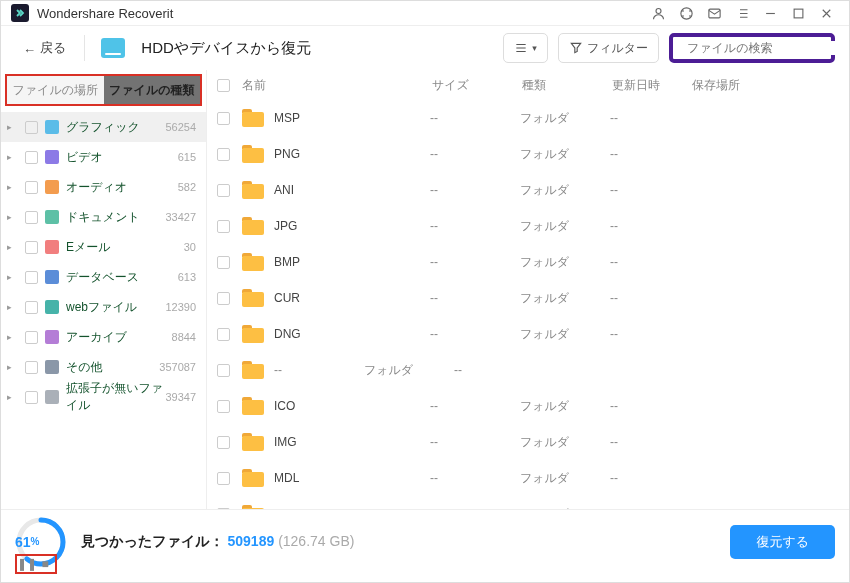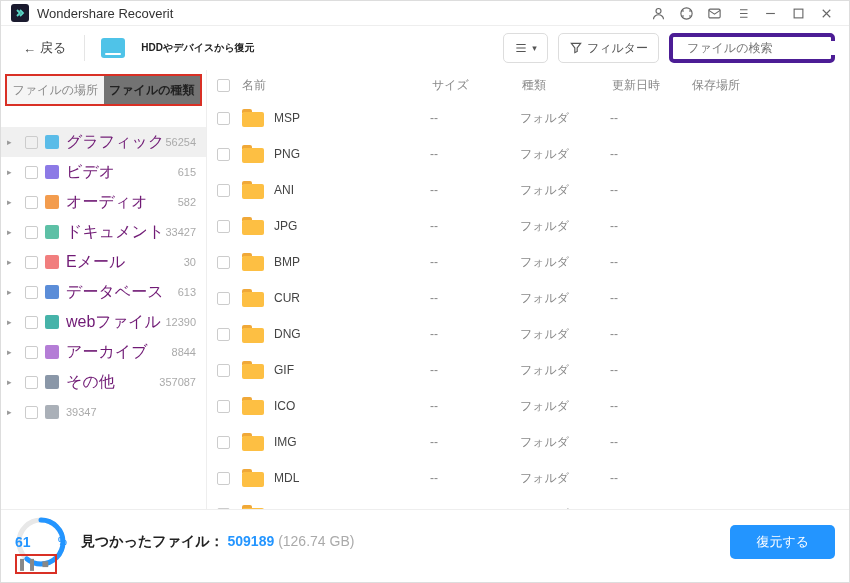--- a/index.html
+++ b/index.html
@@ -9,38 +9,38 @@
 .logo svg{width:10px;height:10px}
 .app-title{font-size:13px;color:#333}
 .title-actions{margin-left:auto;display:flex;gap:2px}
 .title-btn{width:26px;height:26px;display:flex;align-items:center;justify-content:center;cursor:pointer;color:#666}
 .title-btn svg{width:15px;height:15px}
 .toolbar{height:44px;display:flex;align-items:center;padding:0 14px;gap:10px}
 .back-btn{display:flex;align-items:center;gap:4px;padding:5px 8px;cursor:pointer;font-size:13px;color:#444}
 .divider{width:1px;height:26px;background:#e5e5e5}
 .drive-icon{width:24px;height:20px;background:#4fc3e8;border-radius:3px;margin:0 6px;position:relative}
 .drive-icon::after{content:"";position:absolute;bottom:3px;left:4px;right:4px;height:2px;background:#fff;border-radius:1px}
-.toolbar-title{font-size:10px;font-weight:700;color:#222}
+.toolbar-title{font-size:15px;font-weight:400;color:#222}
 .right-tools{margin-left:auto;display:flex;gap:10px;align-items:center}
 .tool-btn{border:1px solid #ddd;border-radius:5px;height:30px;padding:0 10px;display:flex;align-items:center;gap:4px;cursor:pointer;color:#555;background:#fff}
 .search-box{border:4px solid #4c1d95;border-radius:5px;height:30px;width:166px;display:flex;align-items:center;padding:0 8px;gap:6px;color:#aaa}
 .search-box input{border:none;outline:none;flex:1;font-size:12px;color:#555}
 .main{display:flex;height:calc(100% - 34px - 44px - 64px)}
 .sidebar{width:206px;border-right:1px solid #eee;display:flex;flex-direction:column}
-.tabs{display:flex;height:32px;border:2px solid #d93025;margin:4px 4px 17px 4px}
+.tabs{display:flex;height:32px;border:2px solid #d93025;margin:4px 4px 2px 4px}
 .tab{flex:1;display:flex;align-items:center;justify-content:center;font-size:12px;cursor:pointer}
 .tab.active{background:#737373;font-weight:600;color:#222}
 .tab.inactive{background:#f5f5f5;color:#888}
 .cat-list{flex:1;overflow:auto;padding-top:4px}
 .cat-item{height:30px;display:flex;align-items:center;padding:0 10px 0 6px;cursor:pointer}
 .cat-item.sel{background:#f0f0f0}
 .expand{width:12px;color:#999;font-size:9px}
 .chk{width:13px;height:13px;border:1px solid #ccc;border-radius:2px;margin:0 6px}
 .cat-icon{width:16px;height:16px;margin-right:6px;display:flex;align-items:center;justify-content:center}
-.cat-name{flex:1;font-size:16px;color:#701a75}
+.cat-name{flex:1;font-size:12px;color:#14532d}
 .cat-count{font-size:11px;color:#aaa}
 .content{flex:1;display:flex;flex-direction:column}
 .list-header{height:30px;display:flex;align-items:center;padding:0 10px;color:#888;font-size:12px}
 .hdr-chk{width:13px;height:13px;border:1px solid #ccc;border-radius:2px;margin-right:12px}
 .h-name{width:190px}
 .h-size{width:90px}
 .h-type{width:90px}
 .h-date{width:80px}
 .h-loc{flex:1}
 .file-list{flex:1;overflow:auto}
@@ -49,21 +49,21 @@
 .folder-icon{width:22px;height:18px;margin-right:10px;position:relative}
 .folder-icon::before{content:"";position:absolute;top:0;left:0;width:10px;height:4px;background:#f0a838;border-radius:2px 2px 0 0}
 .folder-icon::after{content:"";position:absolute;top:3px;left:0;right:0;bottom:0;background:#fdbf43;border-radius:2px}
 .f-name{width:156px;color:#444}
 .f-size{width:90px;color:#888}
 .f-type{width:90px;color:#888}
 .f-date{width:80px;color:#888}
 .footer{height:64px;border-top:1px solid #eee;display:flex;align-items:center;padding:0 14px;position:relative}
 .progress-ring{position:relative;width:52px;height:52px;margin-right:14px}
 .progress-ring svg{transform:rotate(-90deg)}
-.progress-txt{position:absolute;inset:0;display:flex;align-items:center;justify-content:space-between;font-size:14px;color:#2395ff;font-weight:600}
+.progress-txt{position:absolute;inset:0;display:flex;align-items:center;justify-content:flex-start;font-size:14px;color:#2395ff;font-weight:600}
 .progress-txt small{font-size:10px}
 .found-info{display:flex;flex-direction:column;gap:13px}
 .found-line1{font-size:14px;color:#222;font-weight:600}
 .found-count{color:#2395ff}
 .found-size{color:#aaa;font-weight:400}
 .found-line2{font-size:11px;color:#999}
 .recover-btn{margin-left:auto;background:#2395ff;color:#fff;border:none;border-radius:5px;height:34px;padding:0 26px;font-size:13px;cursor:pointer}
 .pause-ctrl{position:absolute;left:14px;bottom:-1px;display:flex;gap:4px;border:2px solid #d93025;padding:1px 3px}
 .pause-ctrl span{width:14px;height:14px;display:flex;align-items:center;justify-content:center;color:#888;cursor:pointer}
 .ci-img{background:#5bbce8}.ci-vid{background:#8c7ae6}.ci-aud{background:#f39c4e}.ci-doc{background:#5dc0a6}.ci-mail{background:#f17e7e}.ci-db{background:#5b8dd8}.ci-web{background:#46b3a9}.ci-arc{background:#b47dd6}.ci-oth{background:#8a97a8}.ci-noe{background:#aab0b8}
@@ -239,20 +239,21 @@
           </span>
           <span class="cat-name">その他</span>
           <span class="cat-count">357087</span>
         </div>
         <div class="cat-item">
           <span class="expand">▸</span>
           <span class="chk"></span>
           <span class="cat-icon">
             <i class="ci-noe"></i>
           </span>
+          <span class="cat-name">拡張子が無いファイル</span>
           <span class="cat-count">39347</span>
         </div>
       </div>
   </div>
   <div class="content">
     <div class="list-header">
       <div class="hdr-chk"></div>
       <div class="h-name">名前</div>
       <div class="h-size">サイズ</div>
       <div class="h-type">種類</div>
@@ -312,21 +313,20 @@
           <span class="row-chk"></span>
           <span class="folder-icon"></span>
           <span class="f-name">DNG</span>
           <span class="f-size">--</span>
           <span class="f-type">フォルダ</span>
           <span class="f-date">--</span>
         </div>
         <div class="file-row">
           <span class="row-chk"></span>
           <span class="folder-icon"></span>
-          <span class="f-name">GIF</span>
           <span class="f-size">--</span>
           <span class="f-type">フォルダ</span>
           <span class="f-date">--</span>
         </div>
         <div class="file-row">
           <span class="row-chk"></span>
           <span class="folder-icon"></span>
           <span class="f-name">ICO</span>
           <span class="f-size">--</span>
           <span class="f-type">フォルダ</span>

